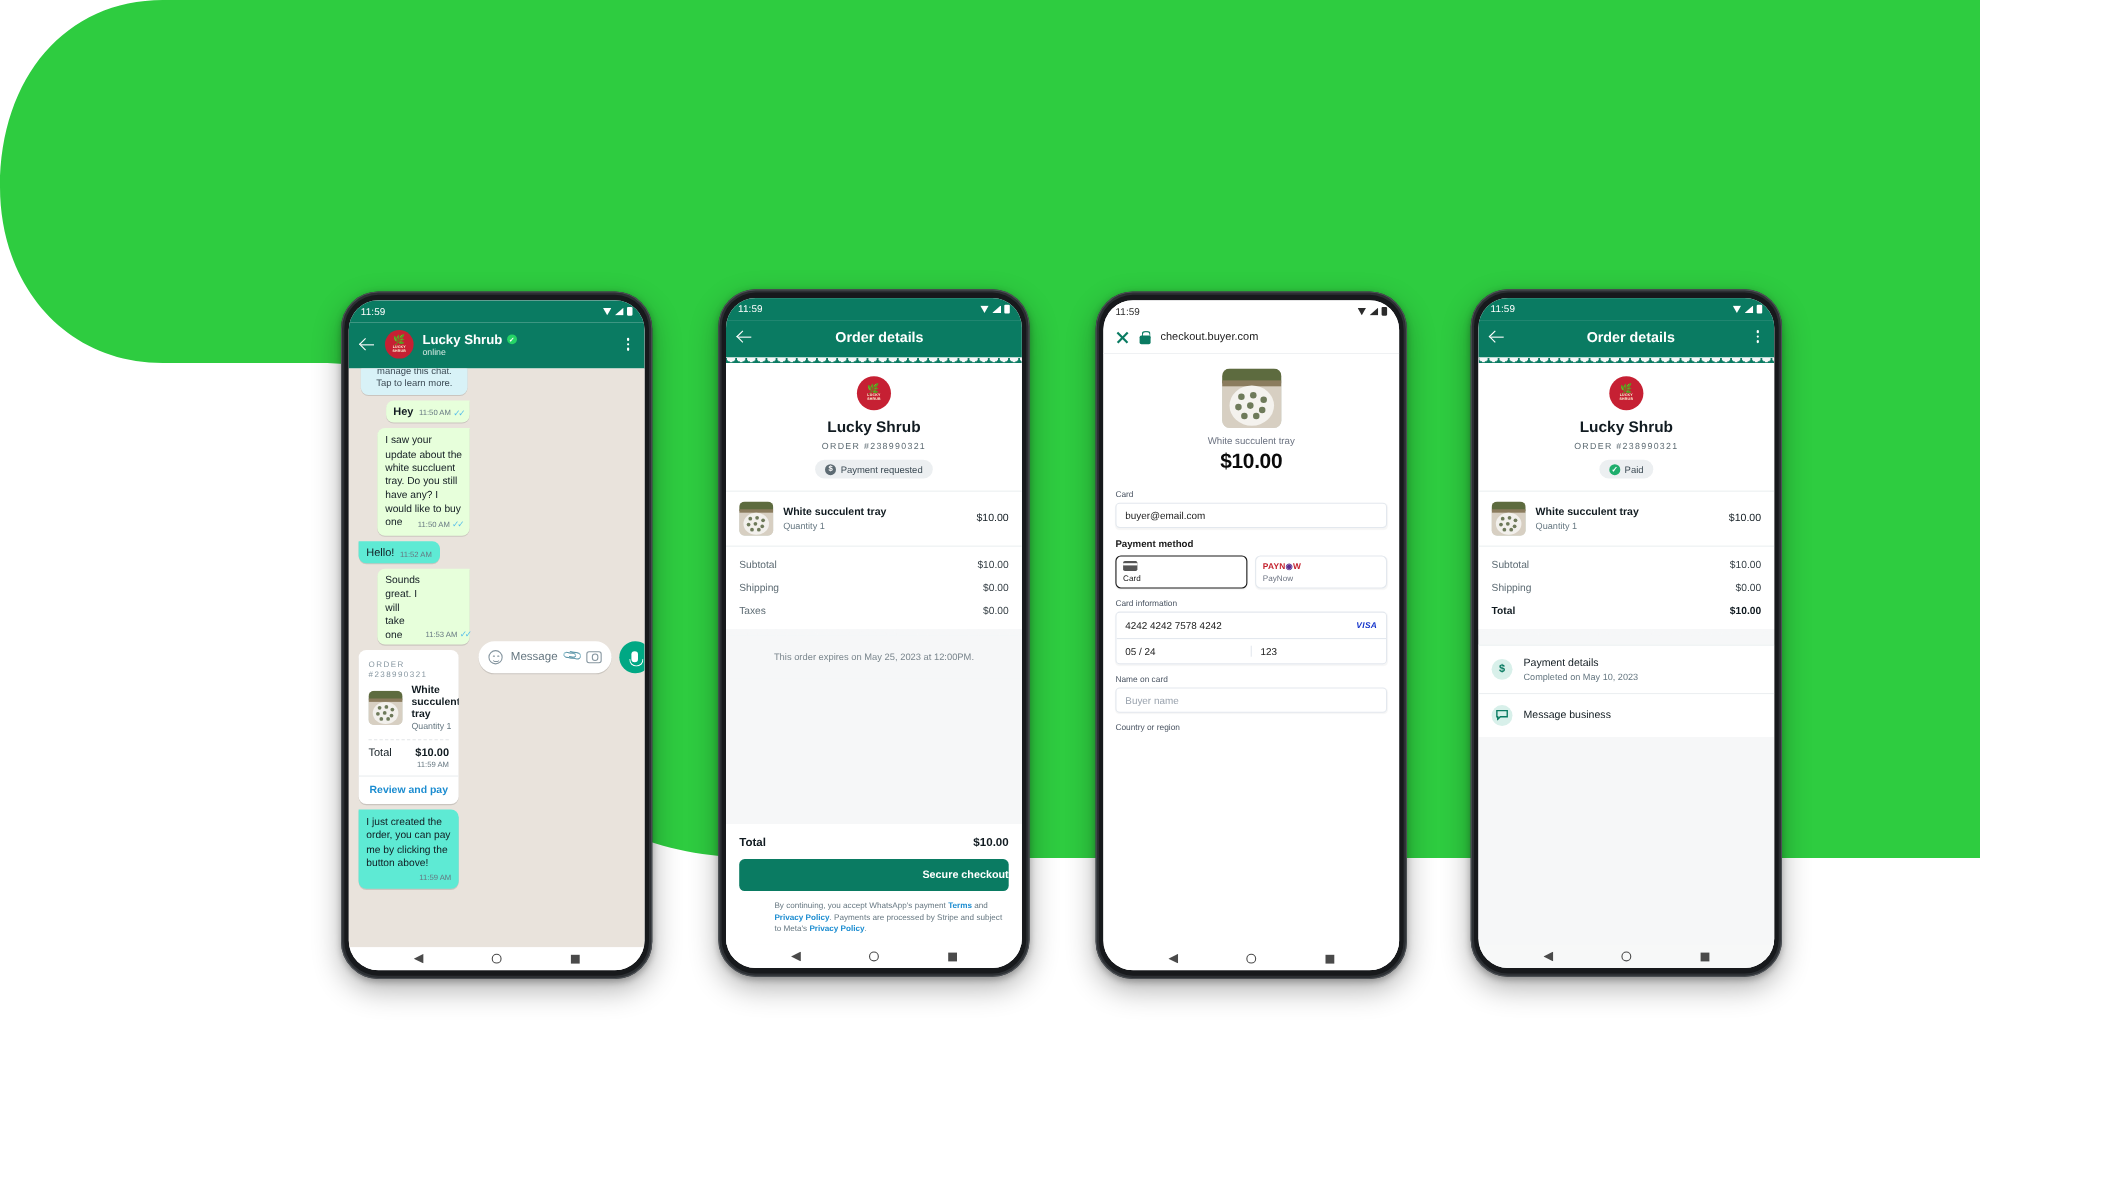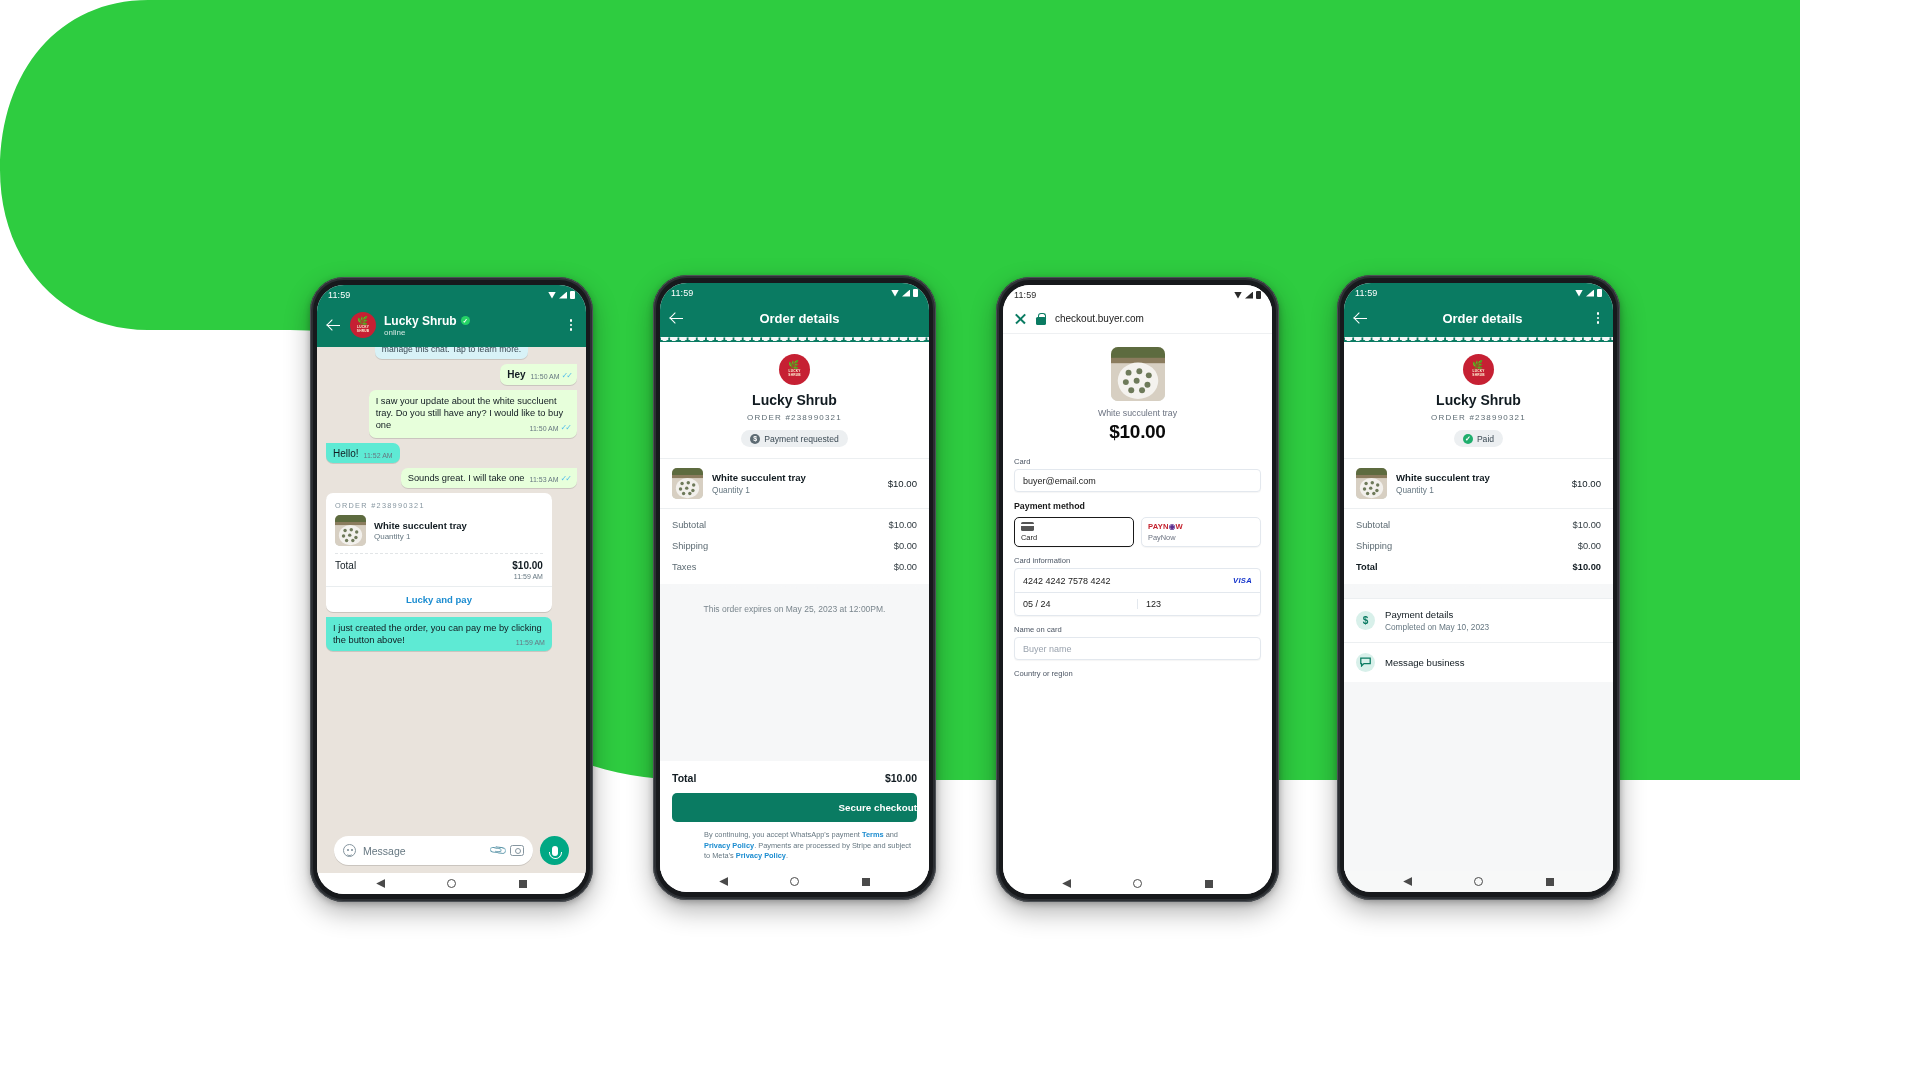--- a/index.html
+++ b/index.html
@@ -11,21 +11,21 @@
   }
   
   #bg-blob{
     position:absolute; left:0; top:0; width:1920px; height:1080px;
     overflow:hidden; z-index:0;
   }
   #bg-blob svg{ display:block; }
 
   
   #phones{
-    position:absolute; left:0; top:12px; width:1920px; height:904px;
+    position:absolute; left:0; top:0; width:1920px; height:904px;
     z-index:2;
   }
   .phone{
     position:absolute;
     width:283px; height:625px;
     border-radius:34px;
     background:#2c2f33;
     padding:8px 7px 8px 7px;
     box-shadow:0 10px 26px rgba(0,0,0,.30), 0 2px 6px rgba(0,0,0,.25);
   }
@@ -122,21 +122,21 @@
     font-size:6px;color:#fff; font-weight:700;
   }
   .contact-status{ font-size:8px; color:#d4e8e2; margin-top:0px; }
   .appbar-title{ font-size:13px; font-weight:700; flex:1; text-align:left; margin-left:4px;}
   .ic-kebab{ width:12px;height:16px;flex:0 0 12px;display:flex;flex-direction:column;align-items:center;justify-content:center;gap:2px;margin-left:auto;}
   .ic-kebab i{ width:2.6px;height:2.6px;border-radius:50%;background:#fff;display:block;}
 
   
   .chat{
     flex:1; background:#e9e3dc; position:relative; overflow:hidden;
-    padding:0 9px; display:flex; flex-direction:column;
+    padding:0 9px; display:flex; flex-direction:row;
   }
   .chat-scroll{ flex:1; display:flex; flex-direction:column; gap:5px; padding-top:0px;}
   .bubble{
     max-width:83%; border-radius:7px; padding:5px 7px 4px 7px;
     font-size:9.3px; line-height:1.33; color:#111b21;
     box-shadow:0 1px 0.5px rgba(0,0,0,.13);
     position:relative;
   }
   .b-in{ background:#5eead4; align-self:flex-start; border-top-left-radius:0; }
   .b-out{ background:#e7ffdb; align-self:flex-end; border-top-right-radius:0;}
@@ -431,21 +431,21 @@
                 <span class="oc-item-name" style="display:block">White succulent tray</span>
                 <span class="oc-item-qty" style="display:block">Quantity 1</span>
               </span>
             </div>
             <div class="oc-div"></div>
             <div class="oc-total">
               <span>Total</span>
               <span class="amt">$10.00</span>
             </div>
             <div class="oc-time">11:59 AM</div>
-            <div class="oc-btn">Lucky and pay</div>
+            <div class="oc-btn">Review and pay</div>
           </div>
 
           <div class="bubble b-in" style="max-width:90%;">
             <span>I just created the order, you can pay me by clicking the button above!</span>
             <span class="meta right">11:59 AM</span>
           </div>
         </div>
 
         <div class="composer">
           <span class="composer-box">

